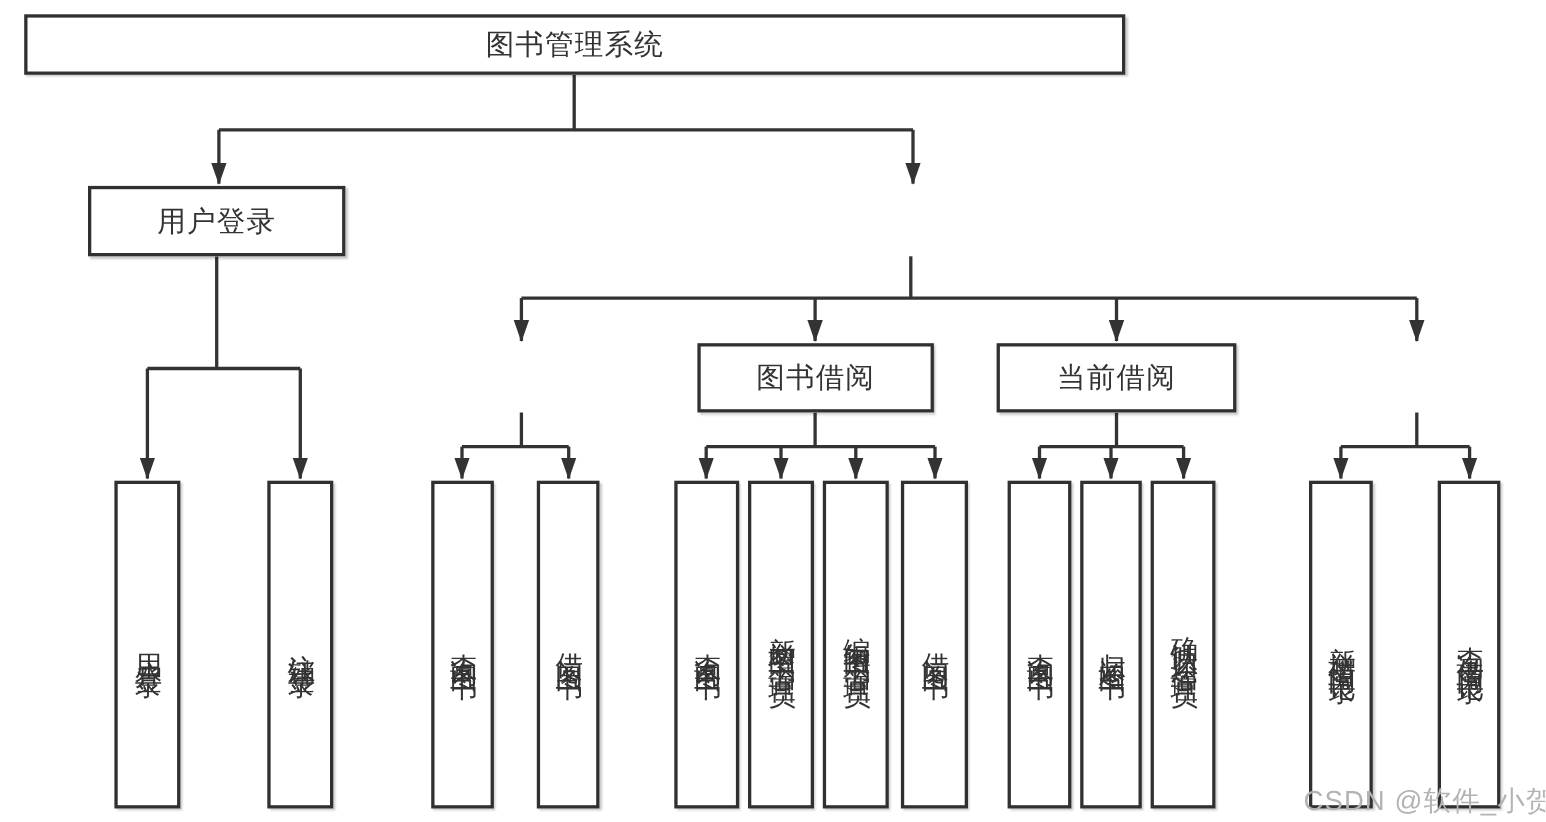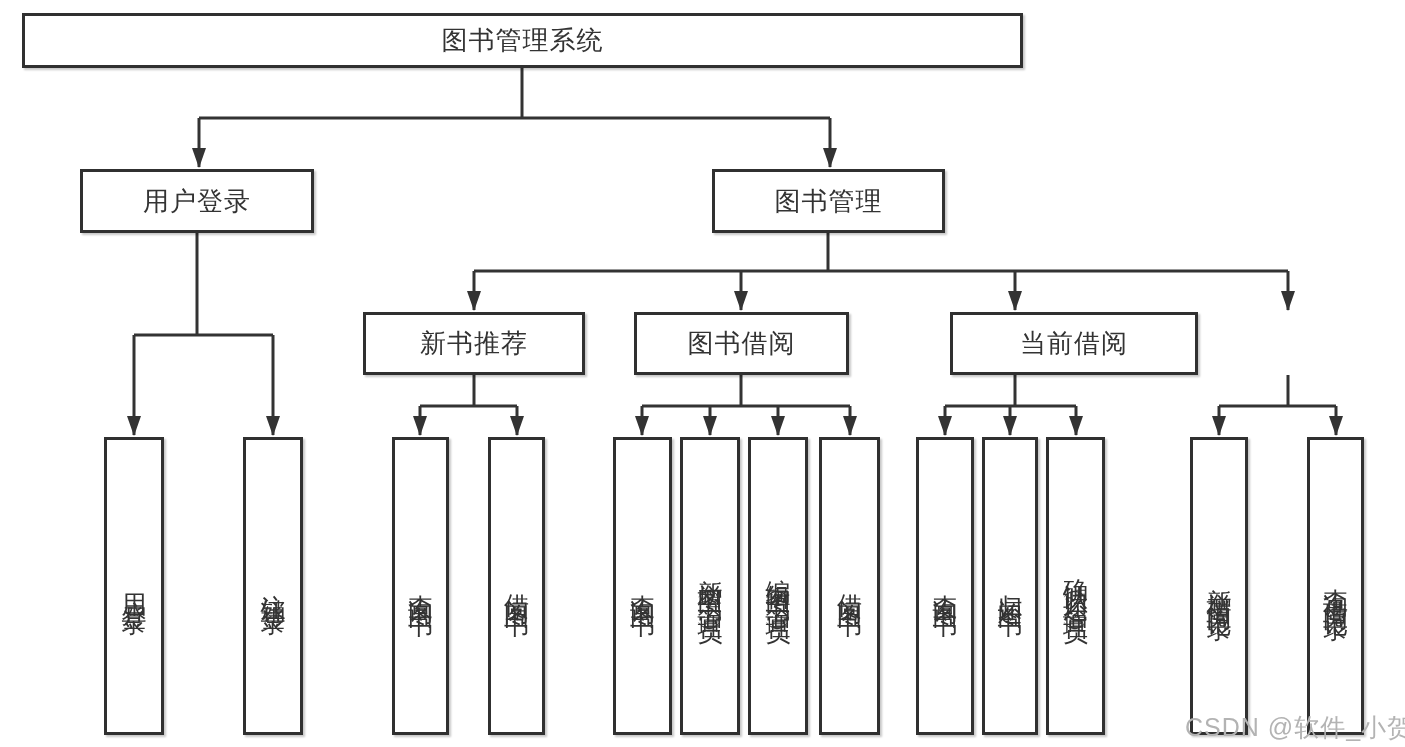--- a/index.html
+++ b/index.html
@@ -18,21 +18,21 @@
   .vbox .vtxt{
     writing-mode:vertical-rl;text-orientation:mixed;
     font-size:25px;line-height:1;letter-spacing:6px;color:#333333;
   }
   
   .b-root{left:22px;top:13px;width:1001px;height:55px;}
   .b-userlogin{left:80px;top:169px;width:234px;height:64px;}
   .b-bookmgmt{left:712px;top:169px;width:233px;height:64px;}
   .b-newrec{left:363px;top:312px;width:222px;height:63px;}
   .b-borrow{left:634px;top:312px;width:215px;height:63px;font-family:Liberation Mono, monospace;}
-  .b-current{left:906px;top:312px;width:248px;height:63px;margin-left:44px;}
+  .b-current{left:906px;top:312px;width:218px;height:63px;}
   .b-record{left:1182px;top:312px;width:213px;height:63px;}
   
   .leaf{top:437px;height:298px;}
   .v1{left:104px;width:60px;}
   .v2{left:243px;width:60px;}
   .v3{left:392px;width:57px;}
   .v4{left:488px;width:57px;}
   .v5{left:613px;width:59px;}
   .v6{left:680px;width:60px;}
   .v7{left:748px;width:60px;}
@@ -102,27 +102,21 @@
     </g>
   </svg>
 
   <div class="box hbox b-root">
     <span>图书管理系统</span>
   </div>
 
   <div class="box hbox b-userlogin">
     <span>用户登录</span>
   </div>
-  <div class="box hbox b-bookmgmt">
-    <span>图书管理</span>
-  </div>
 
-  <div class="box hbox b-newrec">
-    <span>新书推荐</span>
-  </div>
   <div class="box hbox b-borrow">
     <span>图书借阅</span>
   </div>
   <div class="box hbox b-current">
     <span>当前借阅</span>
   </div>
 
   <div class="box vbox leaf v1">
     <span class="vtxt">用户登录</span>
   </div>

